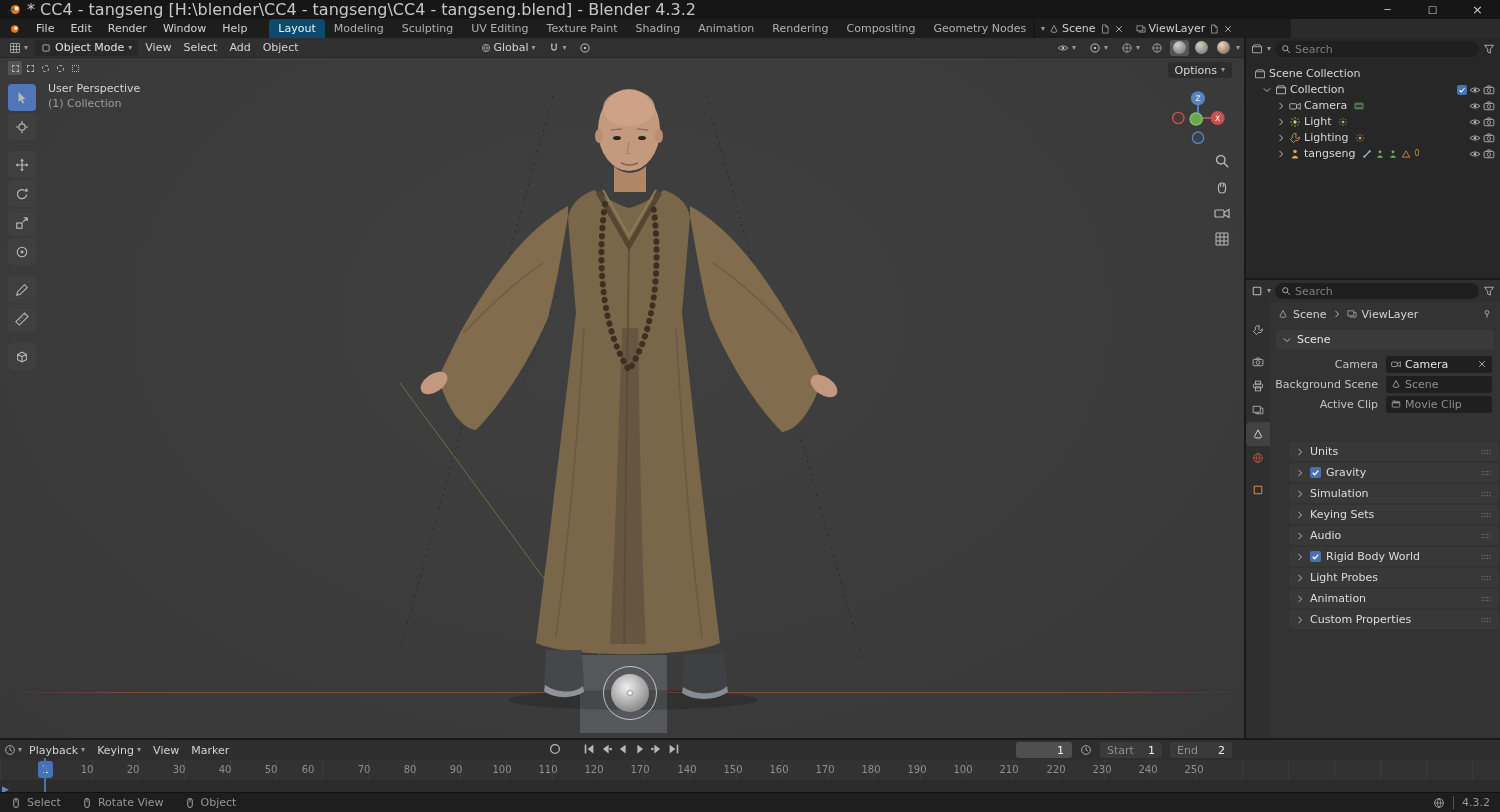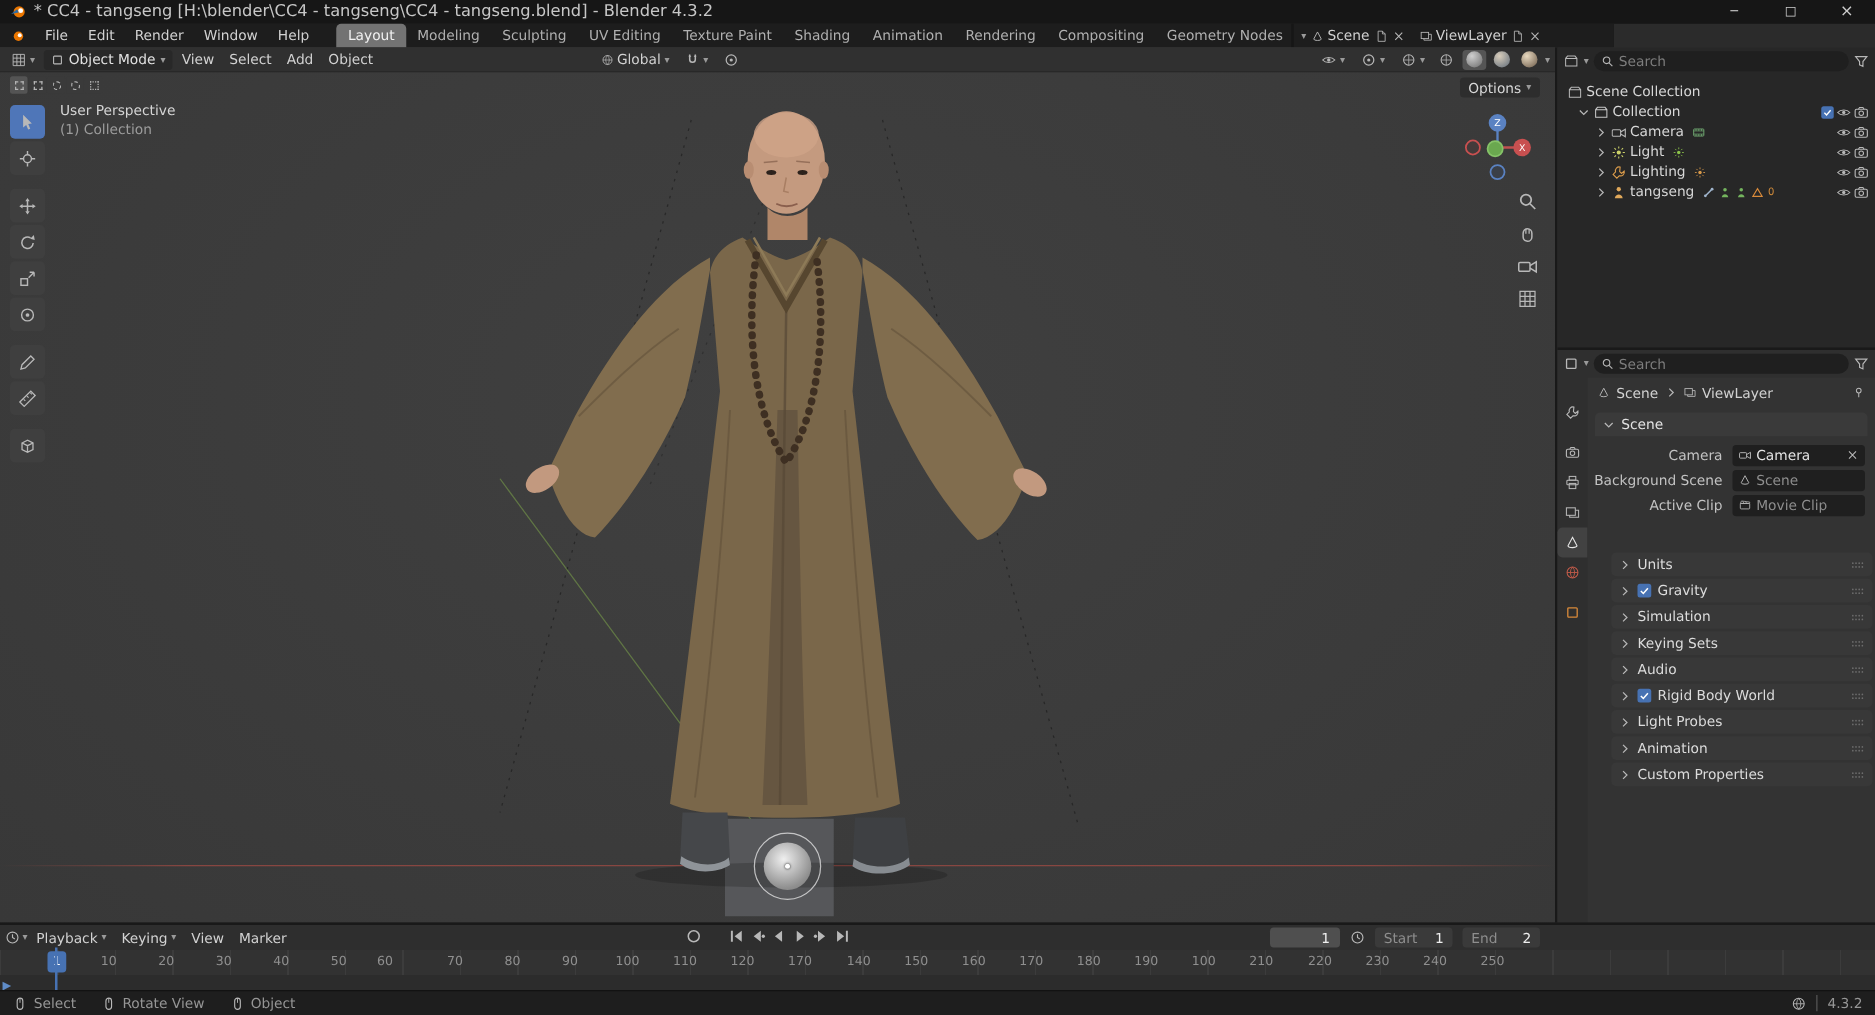--- a/index.html
+++ b/index.html
@@ -9,30 +9,30 @@
   .abs{position:absolute}
   .dim{color:#8e8e8e}
   .chev{font-size:8px;color:#9a9a9a;line-height:1}
   svg.ic{display:inline-block;vertical-align:middle;flex:0 0 auto}
   .ic{width:14px;height:14px;color:#b8b8b8}
   .ic12{width:12px;height:12px}.ic10{width:10px;height:10px}.ic16{width:16px;height:16px}
 
   
   .titlebar{left:0;top:0;width:1500px;height:19px;background:#161616;display:flex;align-items:center}
   .titlebar .logo{width:13px;height:13px;margin:0 6px 0 8px}
-  .title-text{color:#c7c7c7;font-size:13px;white-space:nowrap}
+  .title-text{color:#c7c7c7;font-size:16px;white-space:nowrap}
   .win-controls{margin-left:auto;display:flex;height:100%}
   .win-btn{width:45px;display:flex;align-items:center;justify-content:center;color:#cfcfcf;font-size:10px}
 
   
   .topbar{left:0;top:19px;width:1291px;height:19px;background:#1d1d1d;display:flex;align-items:stretch}
   .menu-item{display:flex;align-items:center;padding:0 8px;color:#d2d2d2}
   .ws-tabs{display:flex;margin-left:14px}
   .ws-tab{display:flex;align-items:center;padding:0 9px;color:#b0b0b0;border-radius:4px 4px 0 0}
-  .ws-tab.active{background:#737373;color:#f1f1f1}
+  .ws-tab.active{background:#0c4a6e;color:#f1f1f1}
   .ws-plus{padding:0 8px;color:#9a9a9a;display:flex;align-items:center}
   .topbar-right{position:absolute;right:0;top:0;width:258px;height:19px;background:#1d1d1d;
                 display:flex;align-items:center;gap:4px;padding:0 6px;border-left:2px solid #161616}
   .tb-box{display:flex;align-items:center;gap:3px;color:#d0d0d0}
 
   
   .viewport{left:0;top:38px;width:1244px;height:700px;background:#3c3c3c}
   .vp-header{position:absolute;left:0;top:0;right:0;height:20px;background:#303030;
              display:flex;align-items:center;gap:2px;padding:0 4px;border-bottom:1px solid #262626}
   .hdr-btn{display:flex;align-items:center;gap:3px;padding:0 5px;height:100%;color:#d2d2d2}

